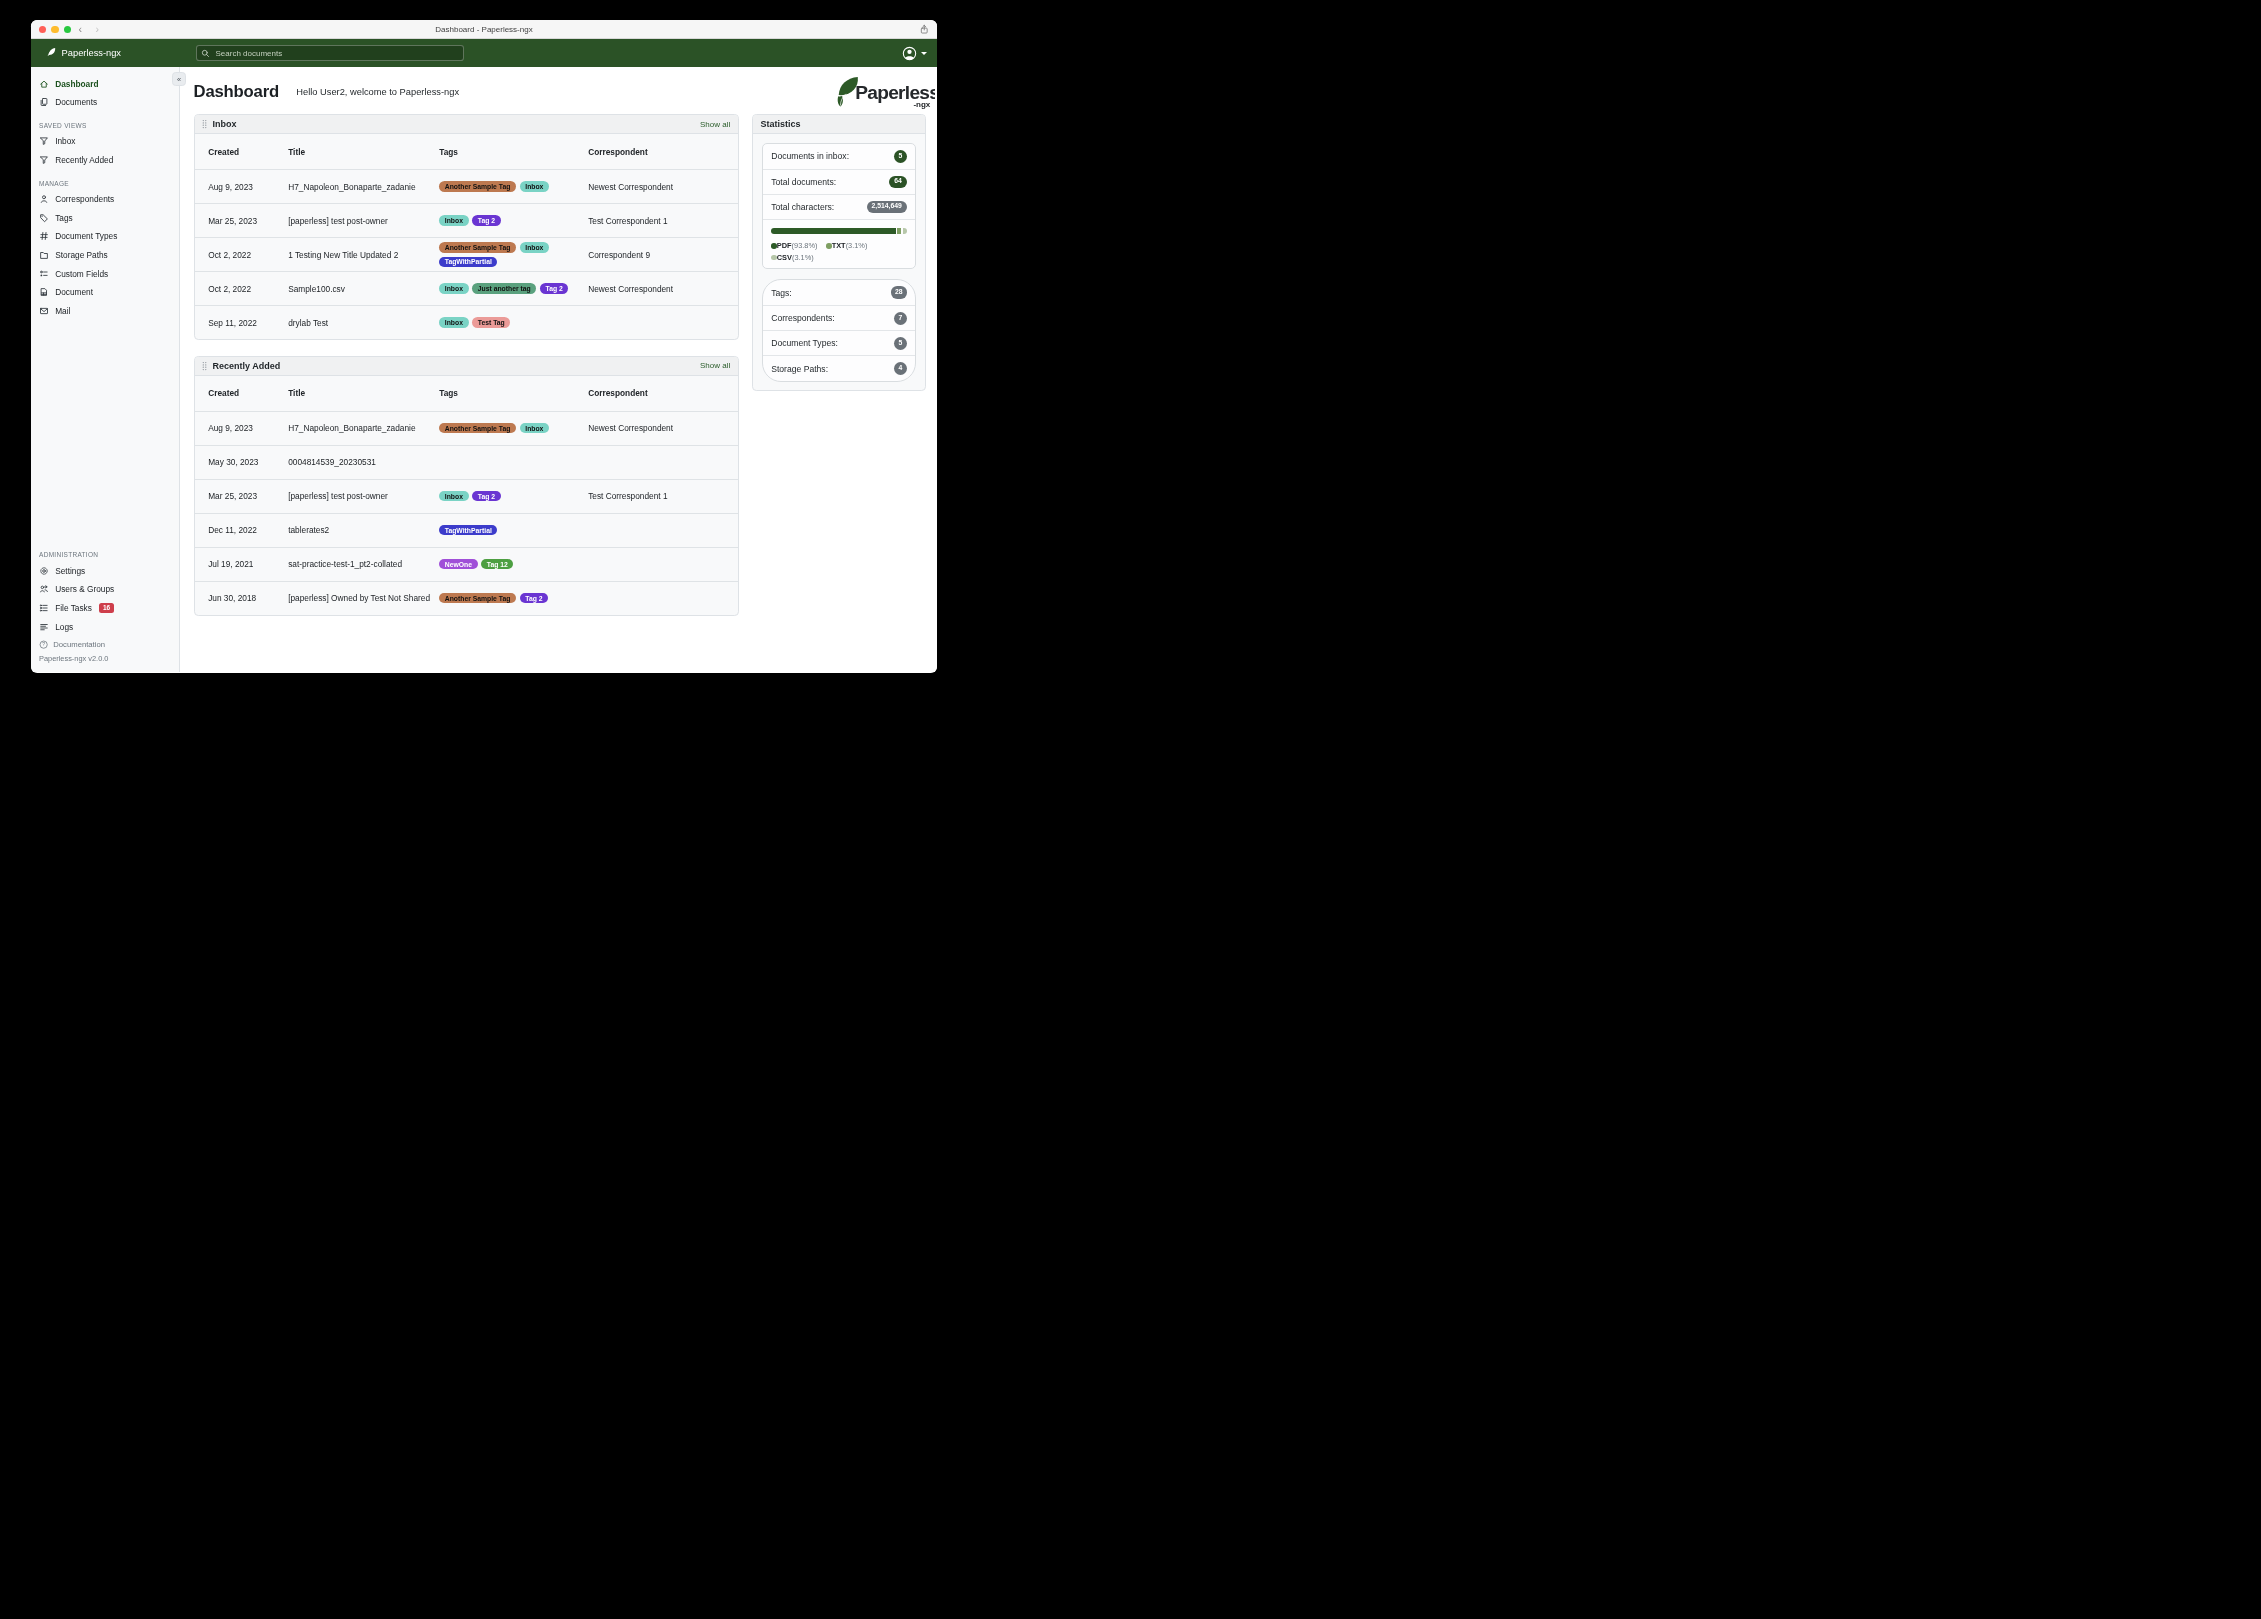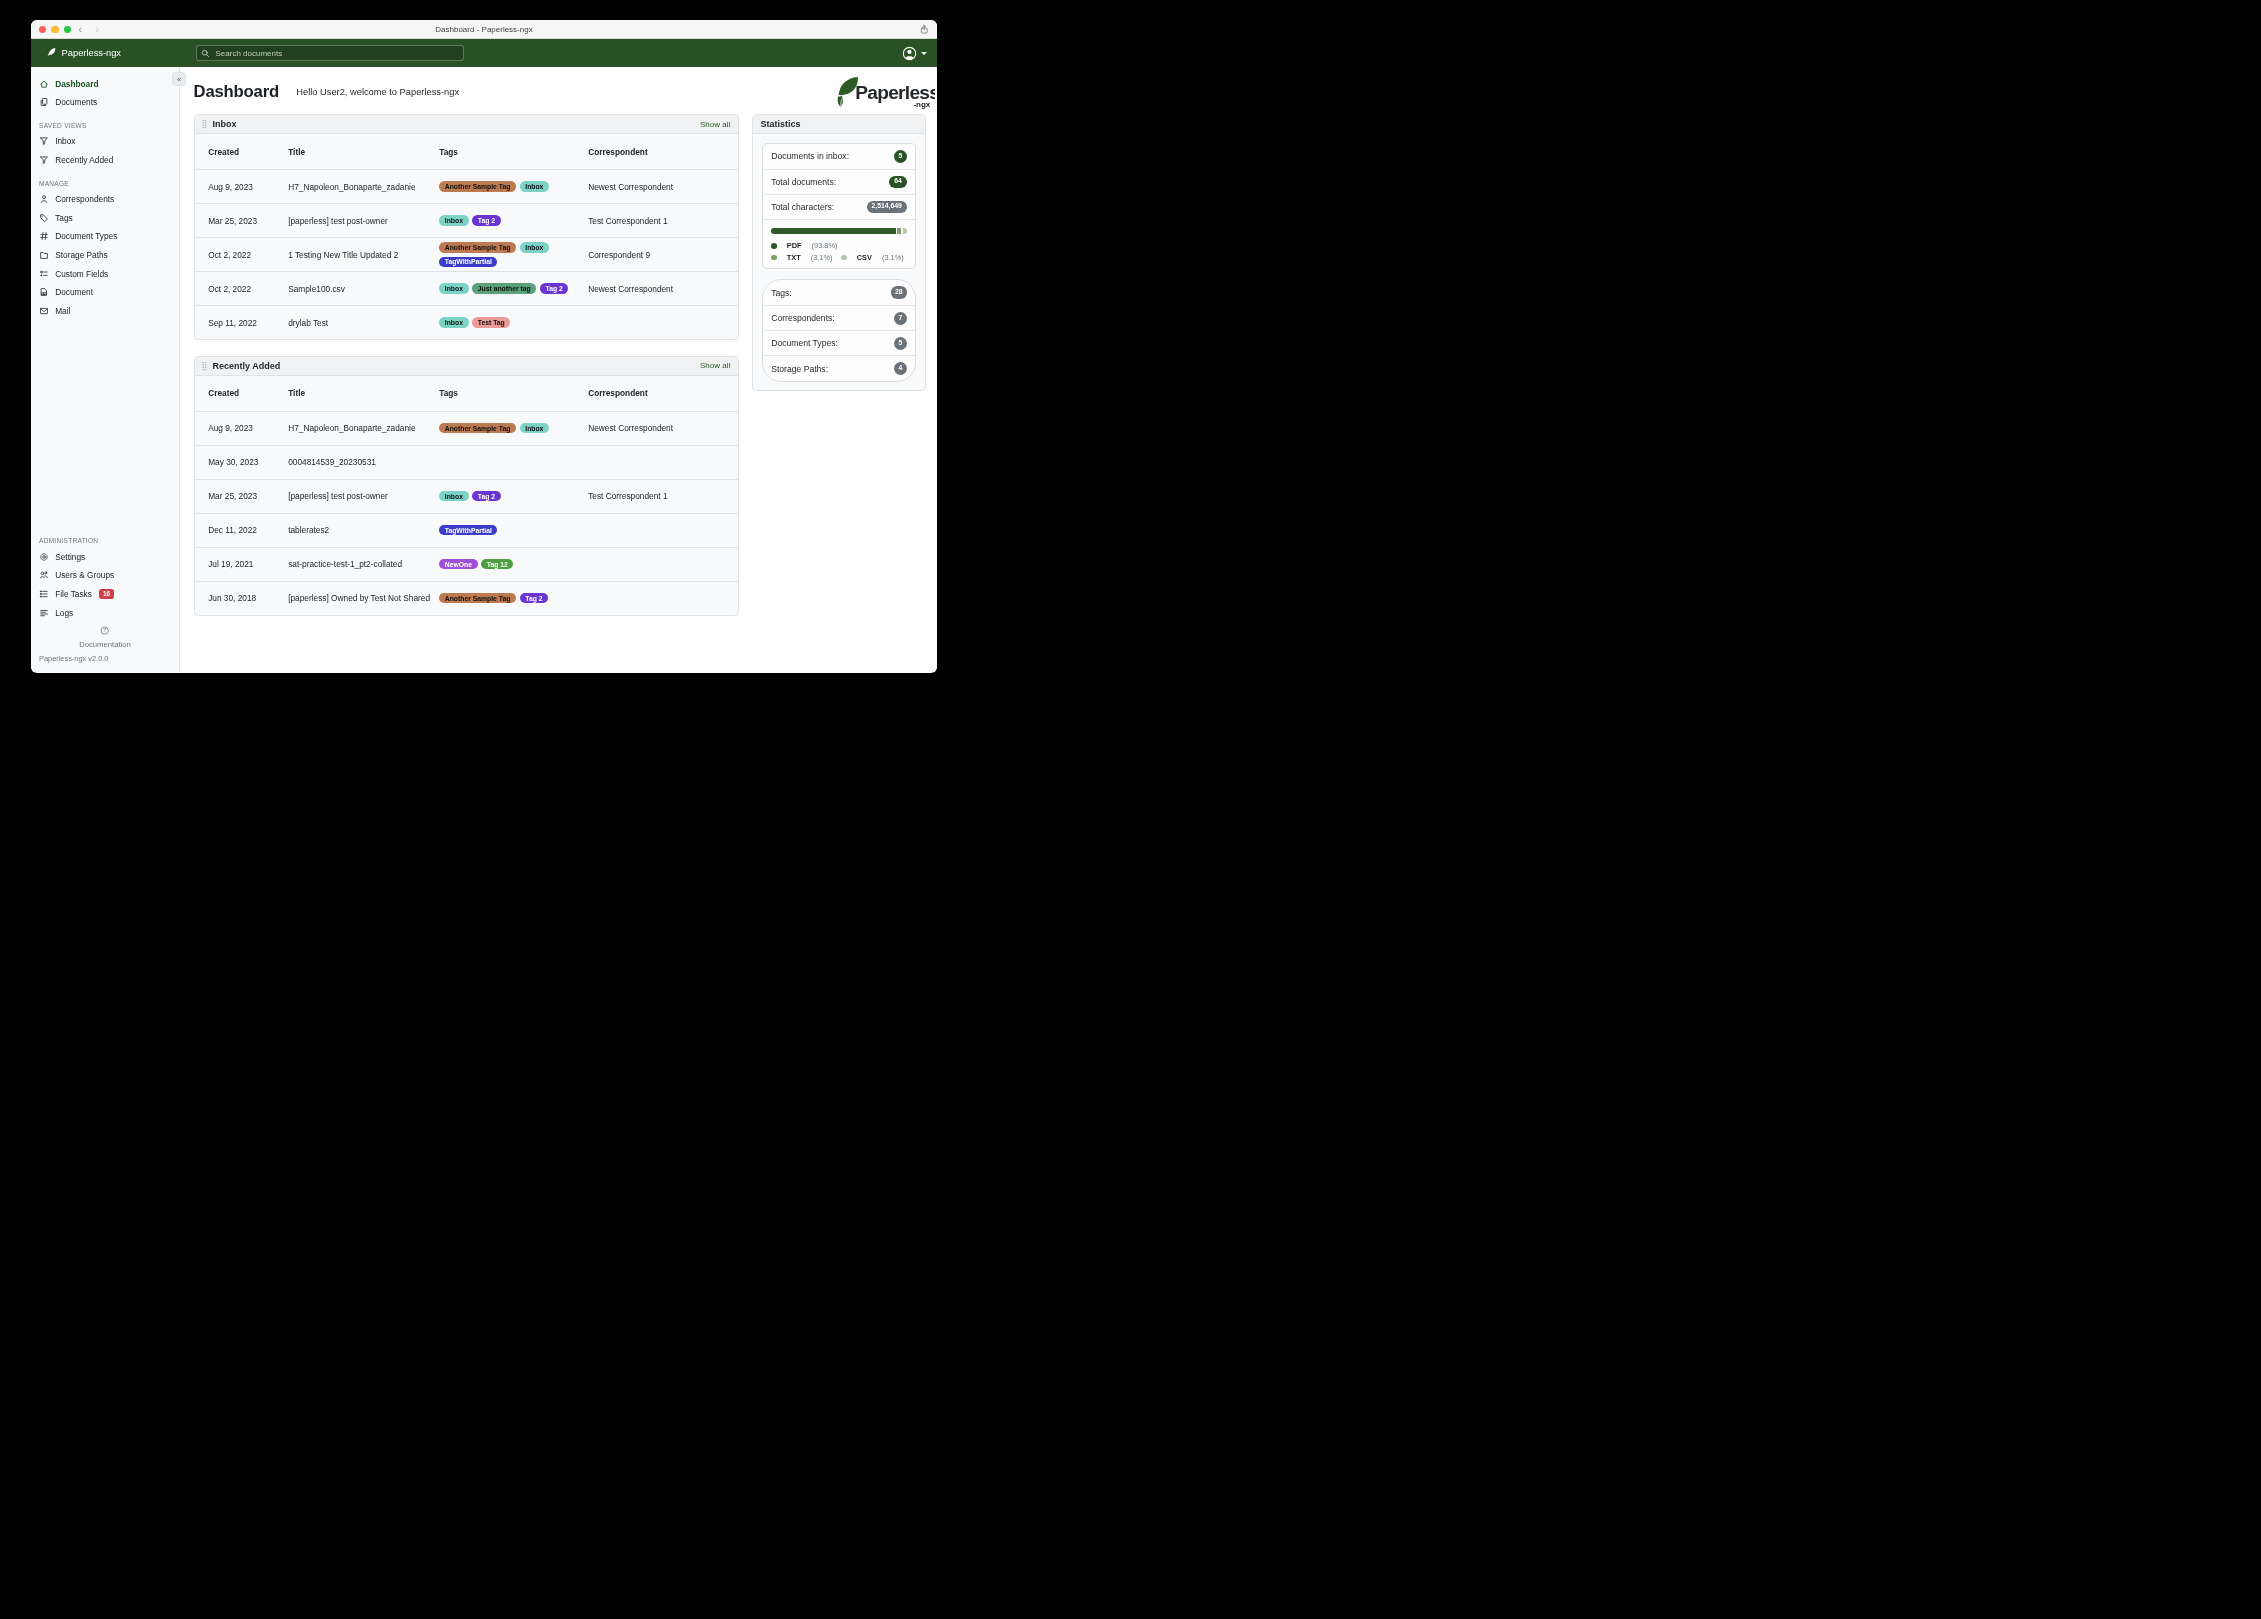--- a/index.html
+++ b/index.html
@@ -32,21 +32,21 @@
   .main { flex:1; background:#fff; position:relative; padding:0 11px 0 13.6px; overflow:hidden; }
 
   
   .side-item { display:flex; align-items:center; gap:6.2px; padding:4.3px 7.4px 4.3px 8px; font-size:8.3px; color:#212529; cursor:pointer; }
   .side-item .icn { width:10px; height:10px; display:inline-flex; color:#343a40; }
   .side-item.active { color:#1d521f; font-weight:700; }
   .side-item.active .icn { color:#1d521f; }
   .section-label { font-size:6.5px; letter-spacing:0.3px; color:#6c757d; margin:10.5px 0 3.1px 8px; font-weight:500; }
   .spacer { flex:1; }
   .side-badge { background:#ce3e4b; color:#fff; font-size:6.5px; font-weight:700; border-radius:2.5px; padding:1.2px 3.7px; margin-left:1.2px; }
-  .doc-row { display:flex; align-items:center; gap:5px; color:#6c757d; font-size:7.7px; padding:4.3px 8px 1.2px;flex-direction:column; }
+  .doc-row { display:flex; align-items:center; gap:5px; color:#6c757d; font-size:7.7px; padding:4.3px 8px 1.2px; }
   .doc-row .icn { width:9.3px; height:9.3px; display:inline-flex; color:#6c757d; }
   .version { color:#6c757d; font-size:7.4px; padding:3.7px 8px 8.6px; }
   .collapse-btn { position:absolute; right:-6.8px; top:5.6px; width:13.6px; height:13.6px; background:#e9ecef; border:0.6px solid #dee2e6; border-radius:3.7px; color:#495057; font-size:7.4px; display:flex; align-items:center; justify-content:center; z-index:5; cursor:pointer; }
 
   
   .page-head { display:flex; align-items:center; gap:17.3px; margin:15px 0 12.3px; }
   .page-head h1 { font-size:16.7px; font-weight:700; color:#1c2024; letter-spacing:-0.2px; }
   .page-sub { font-size:9.3px; color:#1f2428; }
   .logo { position:absolute; top:7.4px; right:2.5px; }
 
@@ -71,21 +71,21 @@
   .listgroup { border:0.6px solid #d9dde0; border-radius:5px; background:#fdfdfe; overflow:hidden; }
   .lg-row { display:flex; align-items:center; justify-content:space-between; padding:5.6px 8.6px; border-top:0.6px solid #e3e6e9; font-size:8.6px; color:#1f2428; min-height:25px; }
   .lg-row:first-child { border-top:none; }
   .badge { background:#6a7178; color:#fff; font-size:6.8px; font-weight:700; border-radius:6.2px; padding:2.5px 5px; line-height:1; }
   .badge.green { background:#2b5226; }
   .badge.circle { width:13px; height:13px; border-radius:50%; padding:0; display:flex; align-items:center; justify-content:center; }
   .chart-block { padding:8.6px 8.6px 6.2px; border-top:0.6px solid #e3e6e9; }
   .pbar { display:flex; height:5.6px; border-radius:3.1px; overflow:hidden; gap:1.2px; margin-bottom:7.4px; }
   .pbar div { height:100%; }
   .legend { display:flex; flex-wrap:wrap; column-gap:8.6px; row-gap:2.5px; }
-  .leg-item { display:flex; align-items:center; gap:10px; font-size:7.4px; }
+  .leg-item { display:flex; align-items:center; gap:0; font-size:7.4px; }
   .leg-dot { width:5.6px; height:5.6px; border-radius:50%; }
   .leg-name { font-weight:700; color:#212529; }
   .leg-pct { color:#6c757d; }
   .listgroup + .listgroup { margin-top:10px;border-radius:19px; }
 
   
   .upload-body { padding:17.3px 10px 22px; text-align:center; }
   .drop-text { font-size:8.3px; color:#6c757d; }
   .browse-btn { margin-top:12.3px; background:transparent; border:0.6px solid #2a5c2a; color:#1d521f; font-size:8.3px; padding:5px 10px; border-radius:3.7px; cursor:pointer; font-family:"Liberation Sans",sans-serif; }
 </style>

